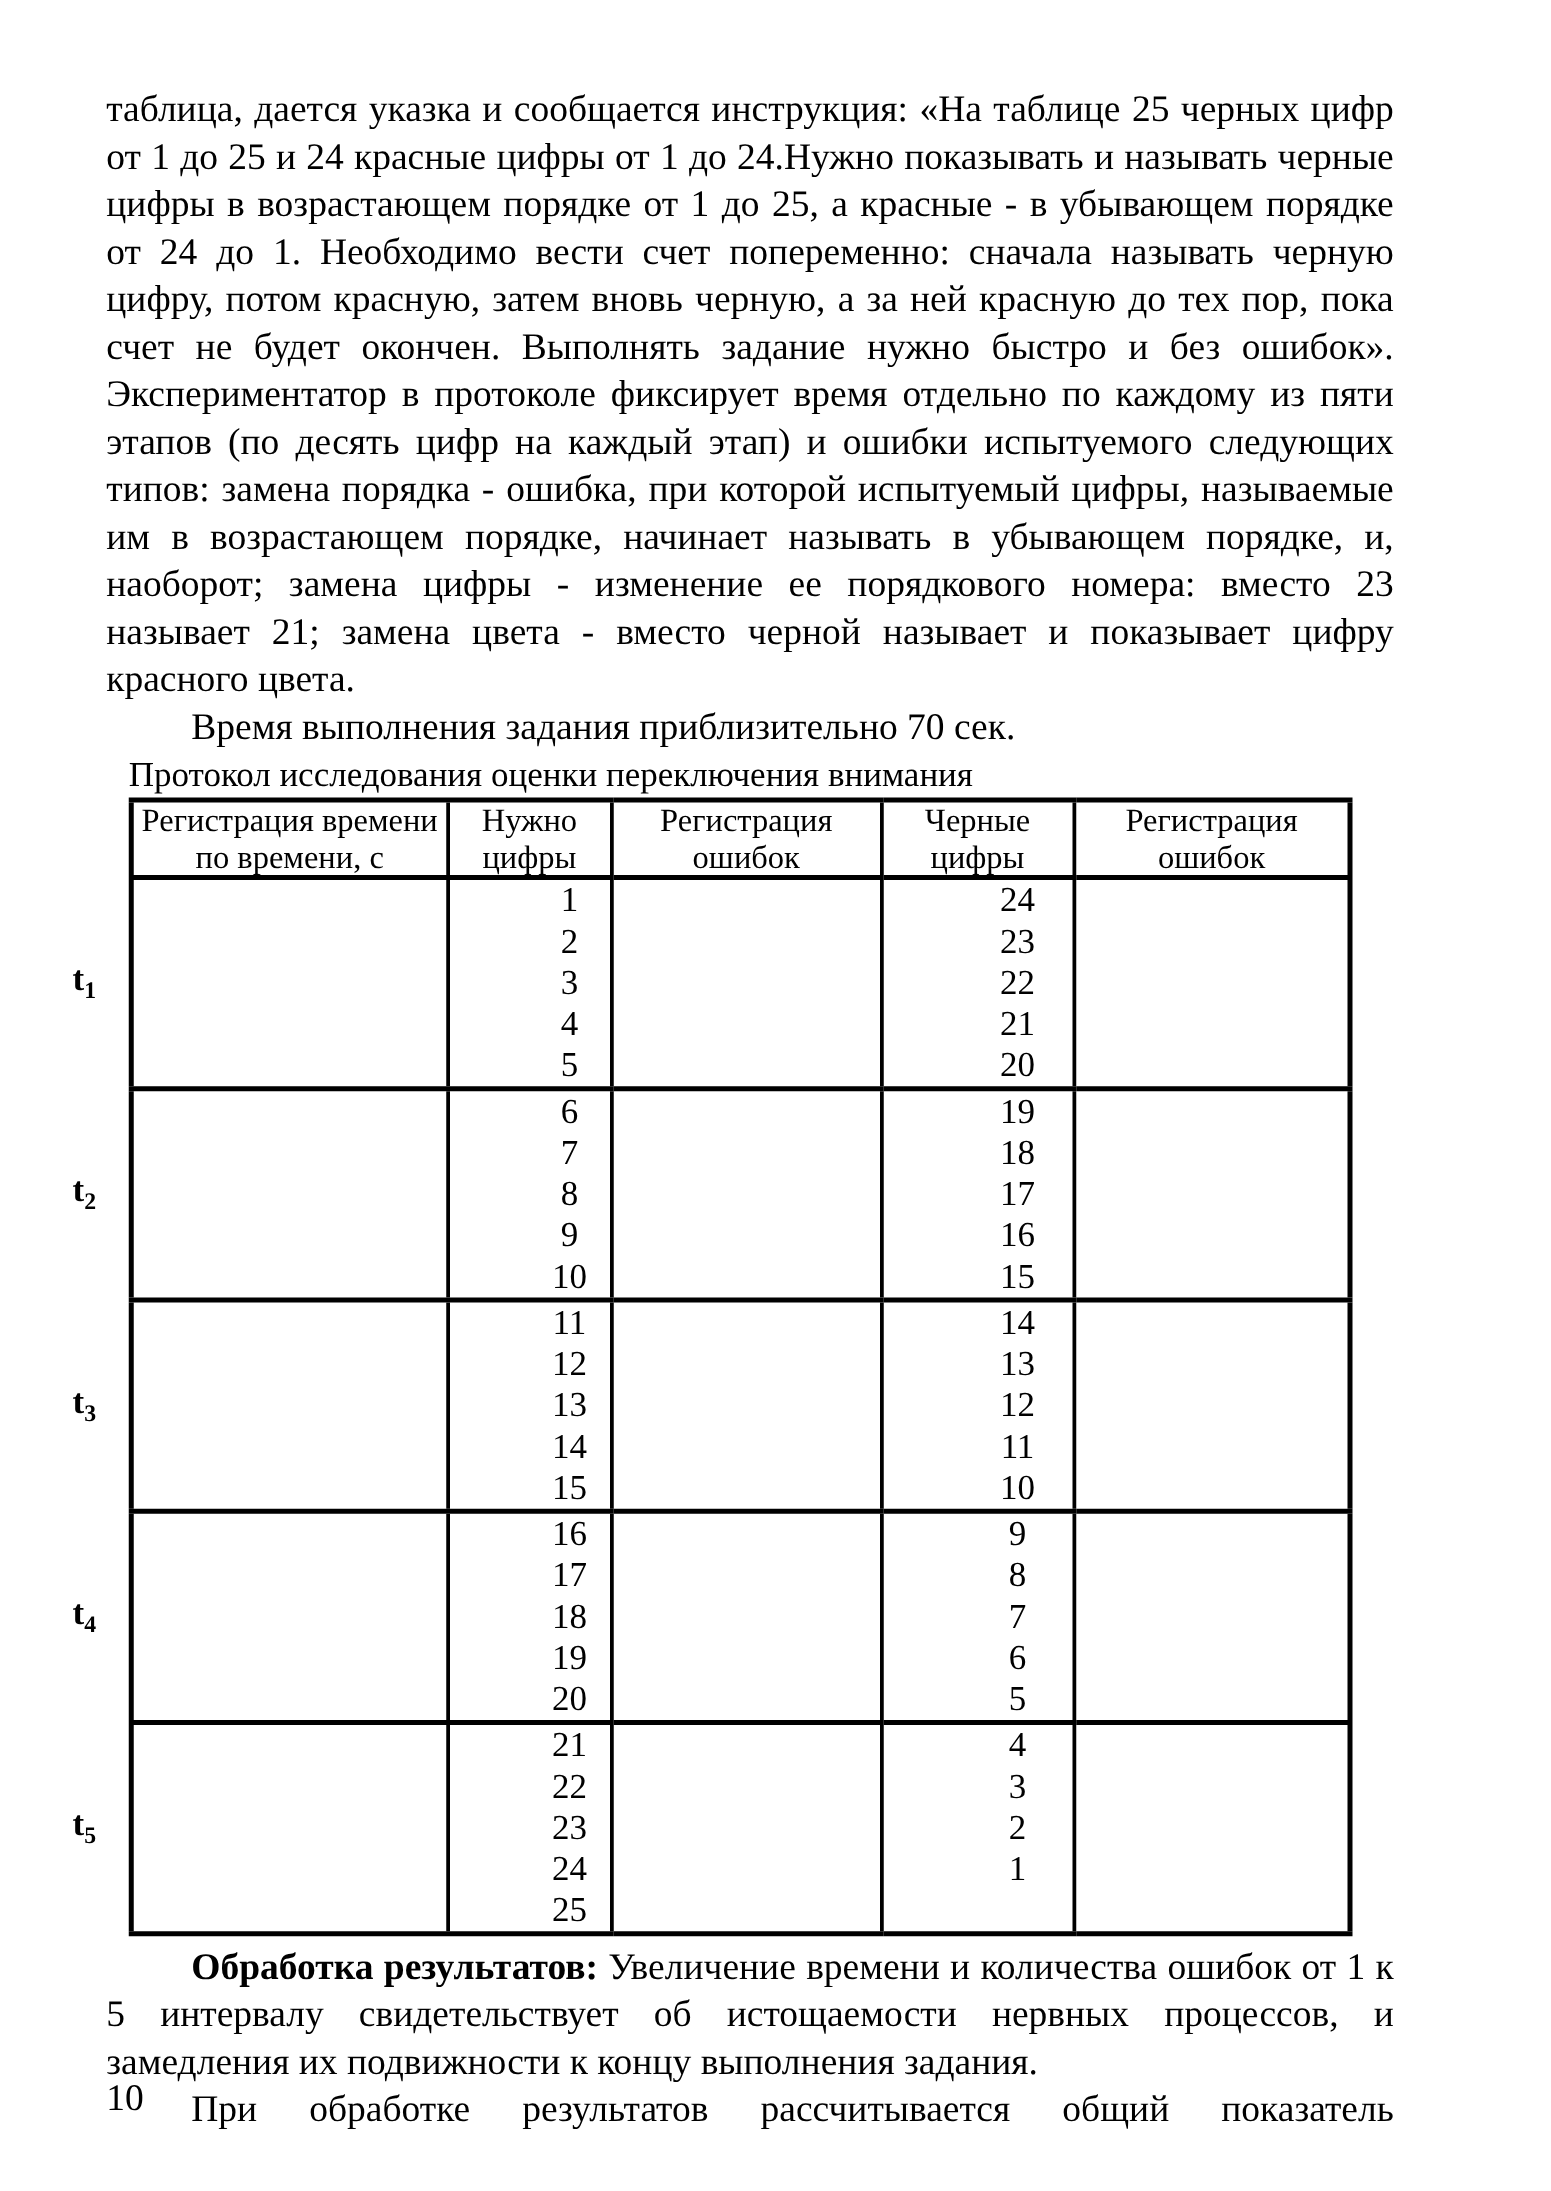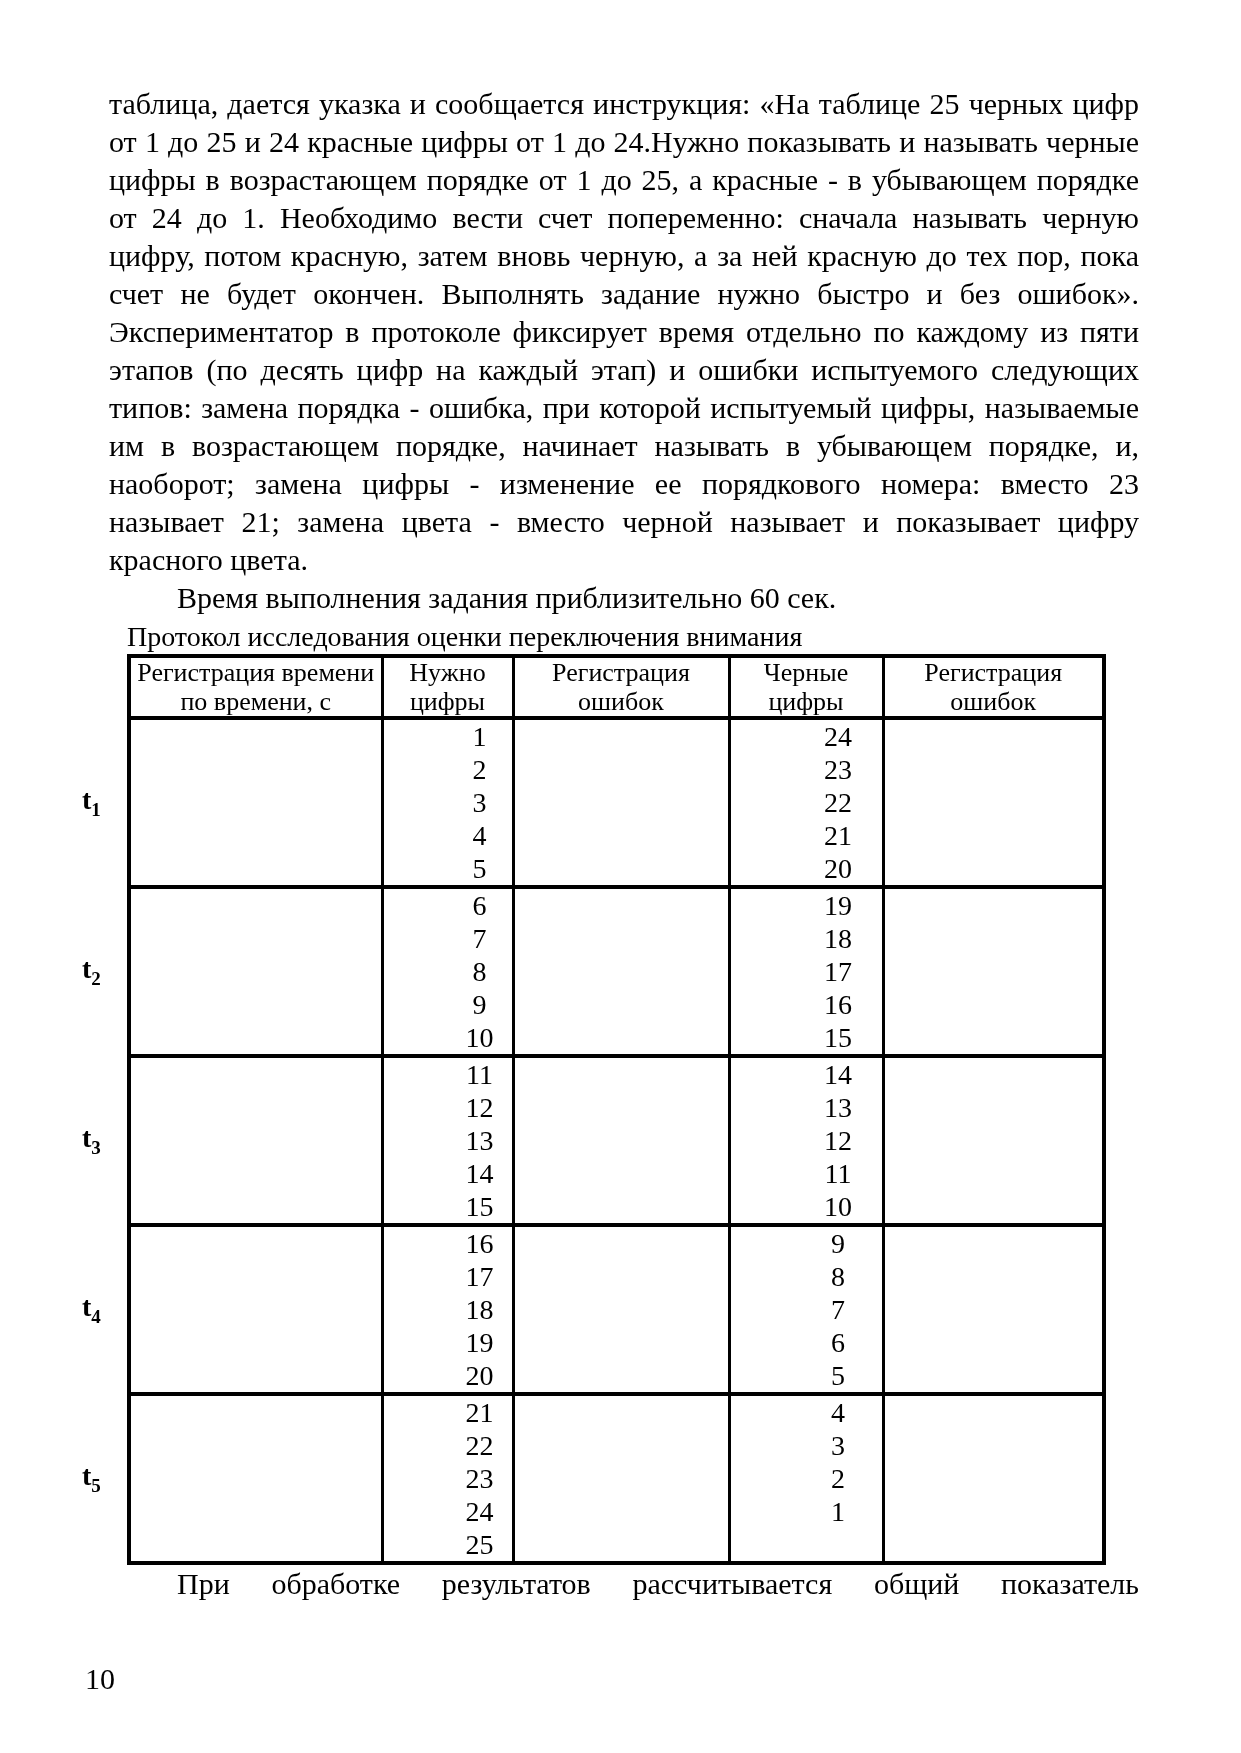--- a/index.html
+++ b/index.html
@@ -13,24 +13,23 @@
     height: 1753px;
     margin: 0 auto;
     background: #ffffff;
     color: #000000;
     font-family: "Liberation Serif", "DejaVu Serif", serif;
     overflow: hidden;
     box-sizing: border-box;
   }
   .content {
     position: absolute;
-    top: 85px;
+    top: 69px;
     left: 85px;
     width: 1030px;
-    margin-left: 24px;
   }
   p {
     margin: 0;
     font-size: 30px;
     line-height: 38px;
     text-align: justify;
   }
   p.indent { text-indent: 68px; }
   p.stretch-last { text-align-last: justify; }
   .results-label { font-weight: bold; }
@@ -102,21 +101,21 @@
   }
 </style>
 </head>
 <body>
 
 <div class="page">
   <div class="content">
 
     <p>таблица, дается указка и сообщается инструкция: «На таблице 25 черных цифр от 1 до 25 и 24 красные цифры от 1 до 24.Нужно показывать и называть черные цифры в возрастающем порядке от 1 до 25, а красные - в убывающем порядке от 24 до 1. Необходимо вести счет попеременно: сначала называть черную цифру, потом красную, затем вновь черную, а за ней красную до тех пор, пока счет не будет окончен. Выполнять задание нужно быстро и без ошибок». Экспериментатор в протоколе фиксирует время отдельно по каждому из пяти этапов (по десять цифр на каждый этап) и ошибки испытуемого следующих типов: замена порядка - ошибка, при которой испытуемый цифры, называемые им в возрастающем порядке, начинает называть в убывающем порядке, и, наоборот; замена цифры - изменение ее порядкового номера: вместо 23 называет 21; замена цвета - вместо черной называет и показывает цифру красного цвета.</p>
 
-    <p class="indent">Время выполнения задания приблизительно 60 сек.</p>
+    <p class="indent">Время выполнения задания приблизительно 70 сек.</p>
 
     <div class="table-area">
       <div class="table-title">Протокол исследования оценки переключения внимания</div>
 
       <table class="protocol">
         <colgroup>
           <col style="width:253px">
           <col style="width:131px">
           <col style="width:216px">
           <col style="width:154px">
@@ -254,19 +253,20 @@
               <div class="digit">2</div>
               <div class="digit">1</div>
             </td>
             <td class="digits-cell"></td>
           </tr>
 
         </tbody>
       </table>
     </div>
 
+    <p class="indent bottom-text"><span class="results-label">Обработка результатов:</span><span> Увеличение времени и количества ошибок от 1 к 5 интервалу свидетельствует об истощаемости нервных процессов, и замедления их подвижности к концу выполнения задания.</span></p>
 
     <p class="indent stretch-last">При обработке результатов рассчитывается общий показатель</p>
 
   </div>
 
   <div class="page-number">10</div>
 </div>
 
 </body></html>

